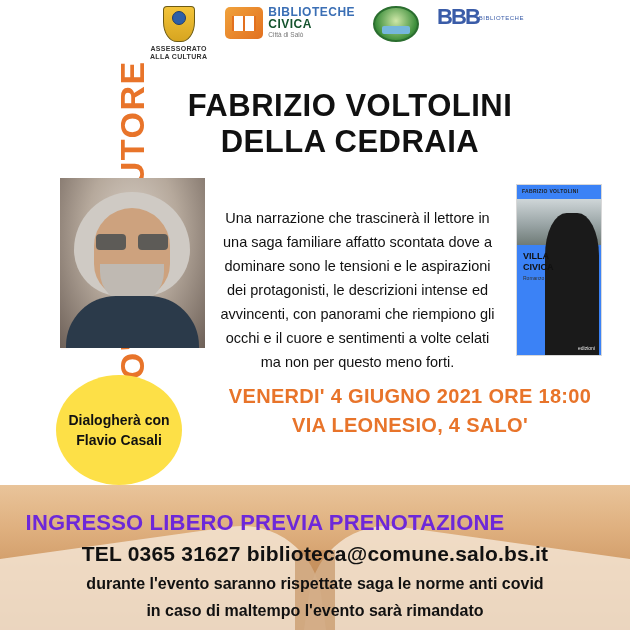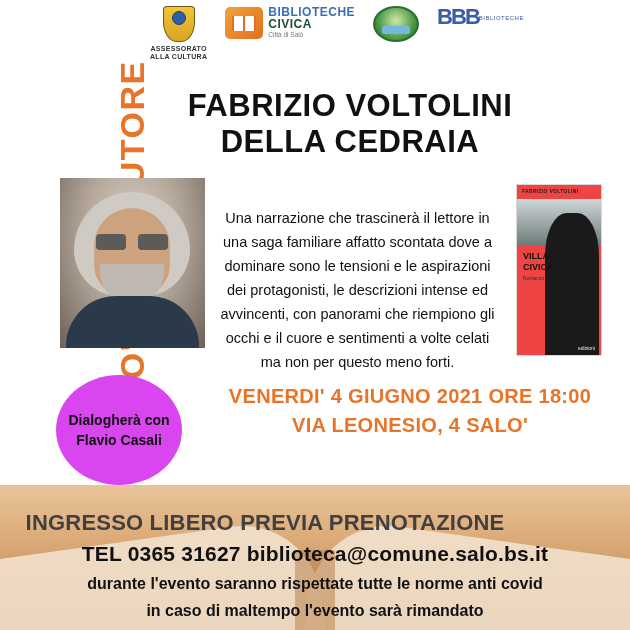--- a/index.html
+++ b/index.html
@@ -265,21 +265,21 @@
     color: #111111;
   }
 
   
   .book {
     position: absolute;
     left: 516px;
     top: 184px;
     width: 84px;
     height: 170px;
-    background: #ef4444;
+    background: #3b82f6;
     border: 1px solid #d8d8d8;
     overflow: hidden;
   }
   .book .top-photo {
     position: absolute;
     left: 0;
     top: 14px;
     width: 84px;
     height: 46px;
     background: linear-gradient(#cfd6d8 0%, #9aa5a6 55%, #6f7b77 100%);
@@ -330,21 +330,21 @@
   }
 
   
   .dialog-circle {
     position: absolute;
     left: 56px;
     top: 375px;
     width: 126px;
     height: 110px;
     border-radius: 50%;
-    background: #d946ef;
+    background: #fde047;
     display: flex;
     align-items: center;
     justify-content: center;
     text-align: center;
     color: #111111;
     font-size: 14px;
     font-weight: bold;
     line-height: 20px;
   }
 
@@ -392,21 +392,21 @@
     background: #c08a57;
     opacity: .6;
   }
 
   .booking {
     position: absolute;
     left: 0;
     bottom: 92px;
     width: 530px;
     text-align: center;
-    color: #404040;
+    color: #6d28d9;
     font-size: 22px;
     font-weight: bold;
     line-height: 30px;
     letter-spacing: .2px;
   }
   .contact {
     position: absolute;
     left: 0;
     bottom: 62px;
     width: 630px;
@@ -508,17 +508,17 @@
 
   <div class="bottom-band">
     <div class="page p1"></div>
     <div class="page p2"></div>
     <div class="page spine"></div>
   </div>
 
   <div class="booking">INGRESSO LIBERO PREVIA PRENOTAZIONE</div>
   <div class="contact">TEL 0365 31627 biblioteca@comune.salo.bs.it</div>
   <div class="notes">
-    <div>durante l'evento saranno rispettate tutte le norme anti covid</div>
+    <div>durante l'evento saranno rispettate saga le norme anti covid</div>
     <div>in caso di maltempo l'evento sarà rimandato</div>
   </div>
 
 </div>
 
 </body></html>

